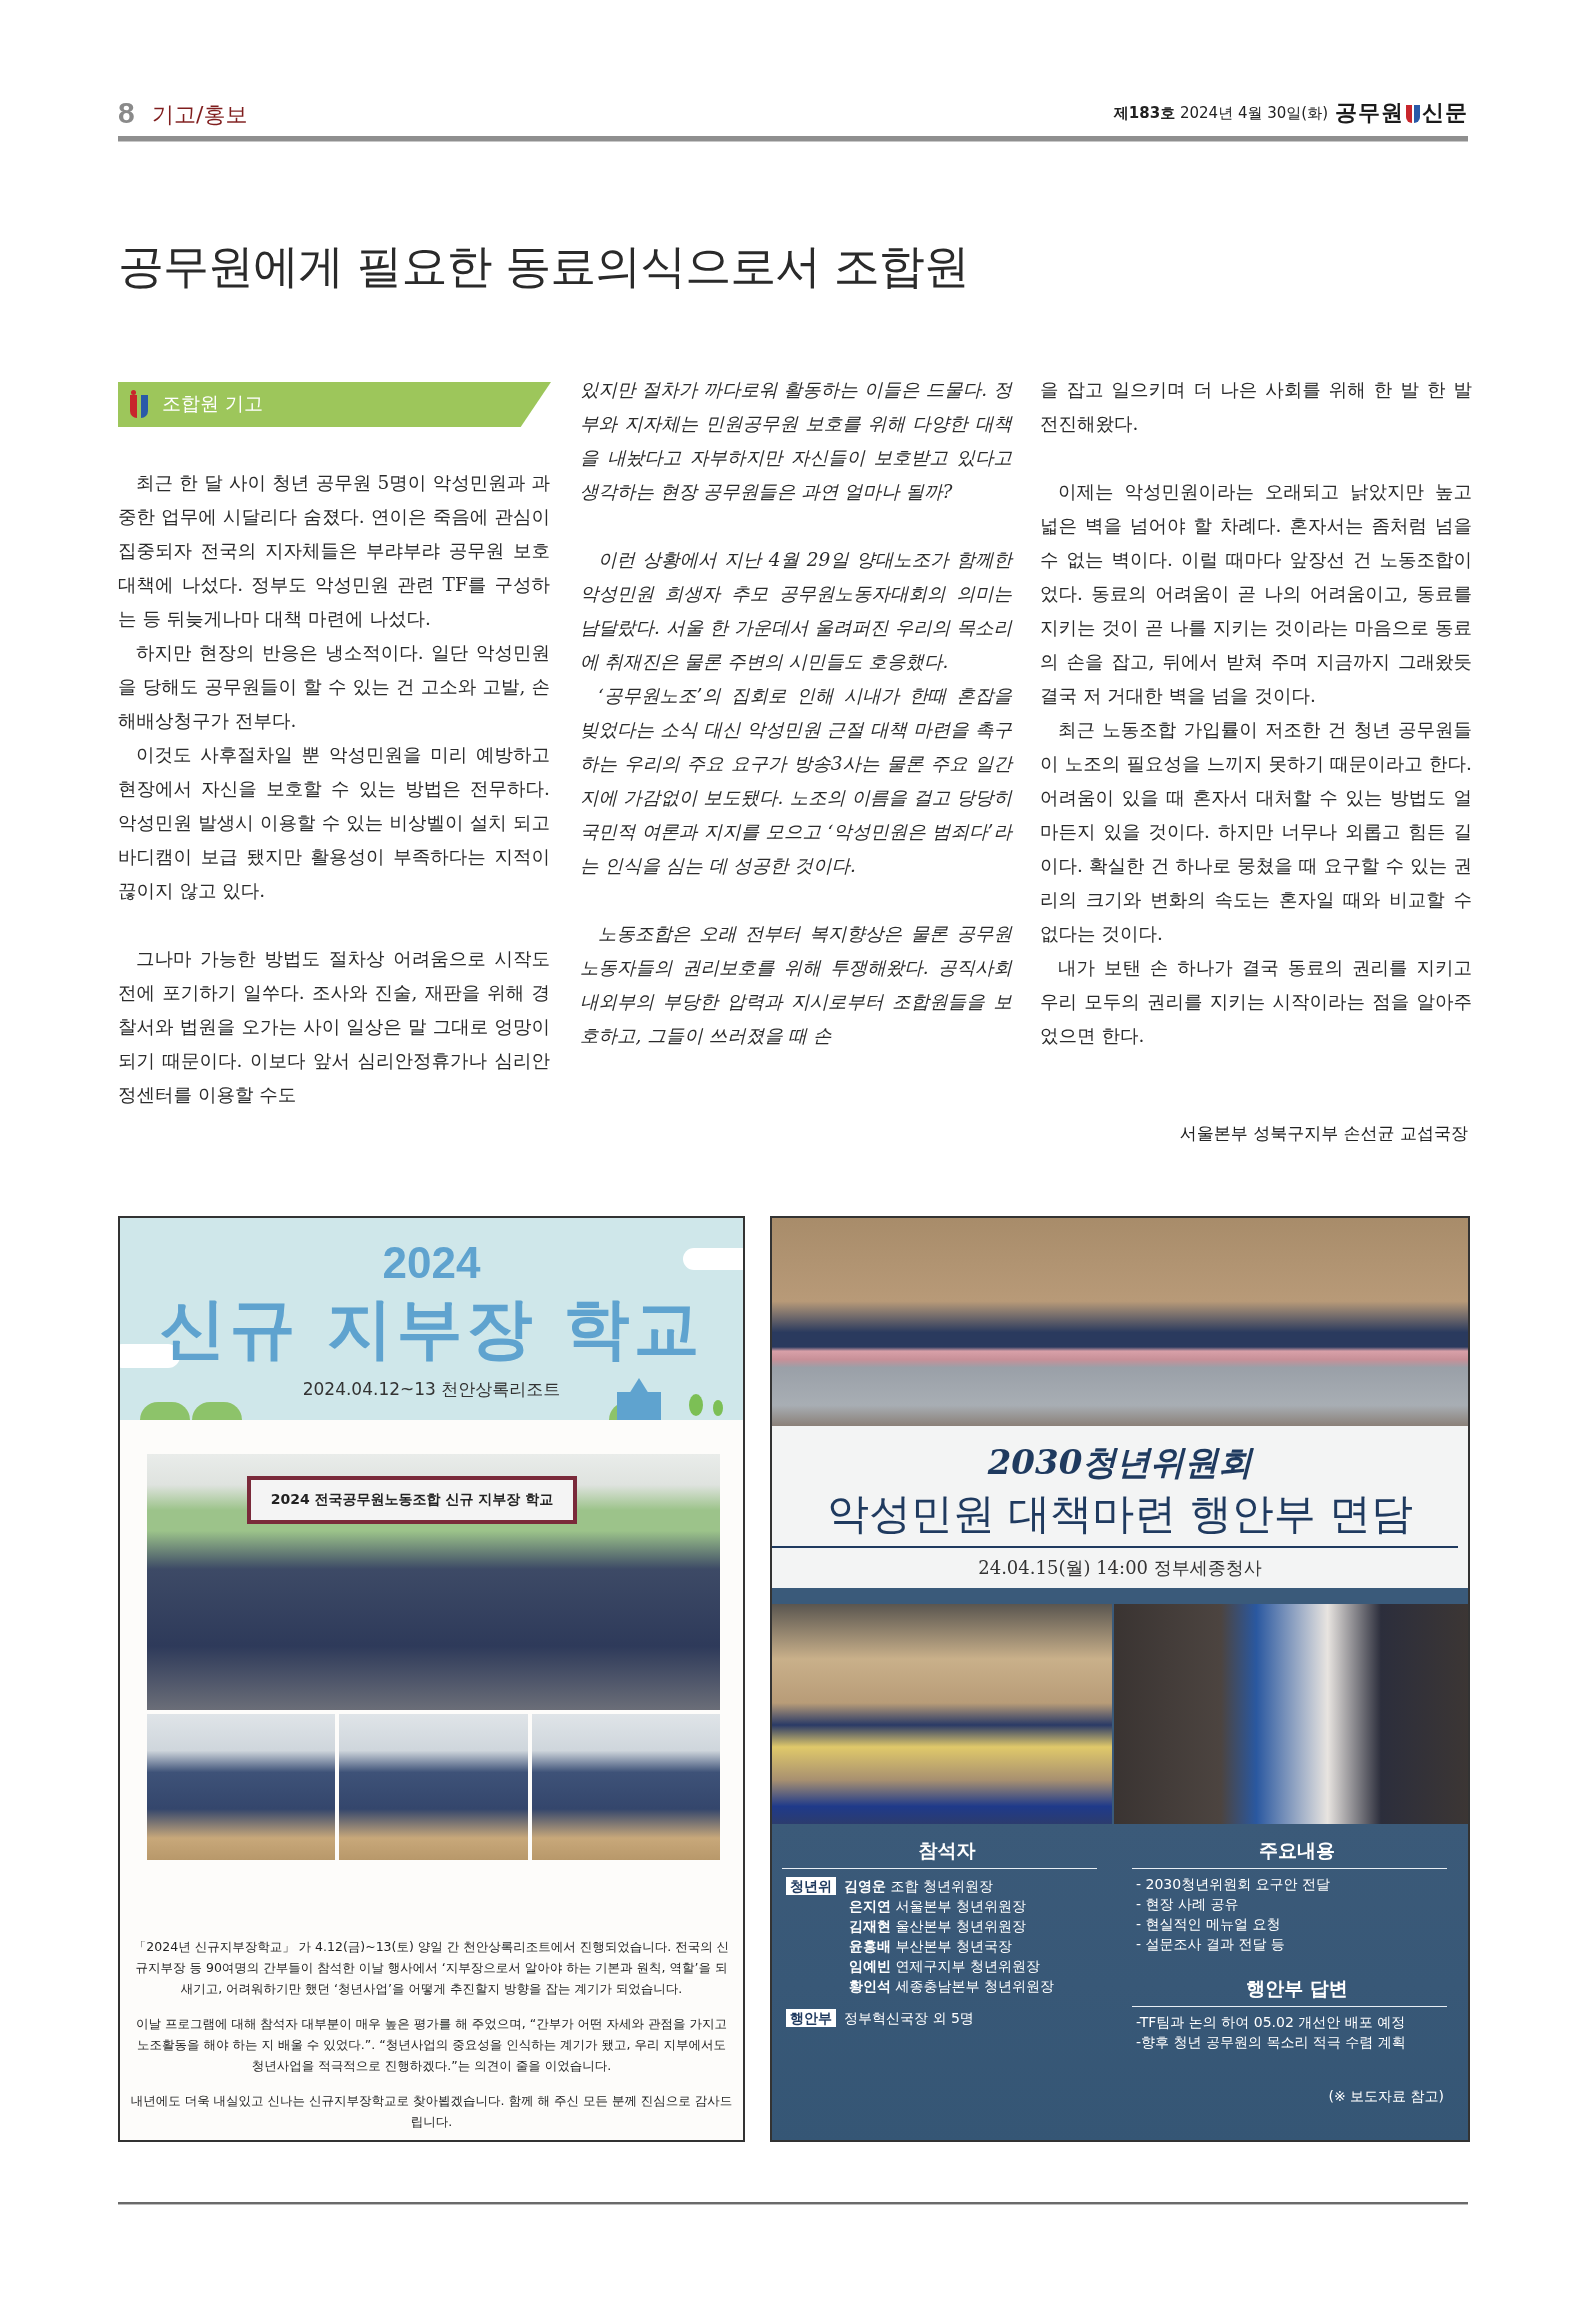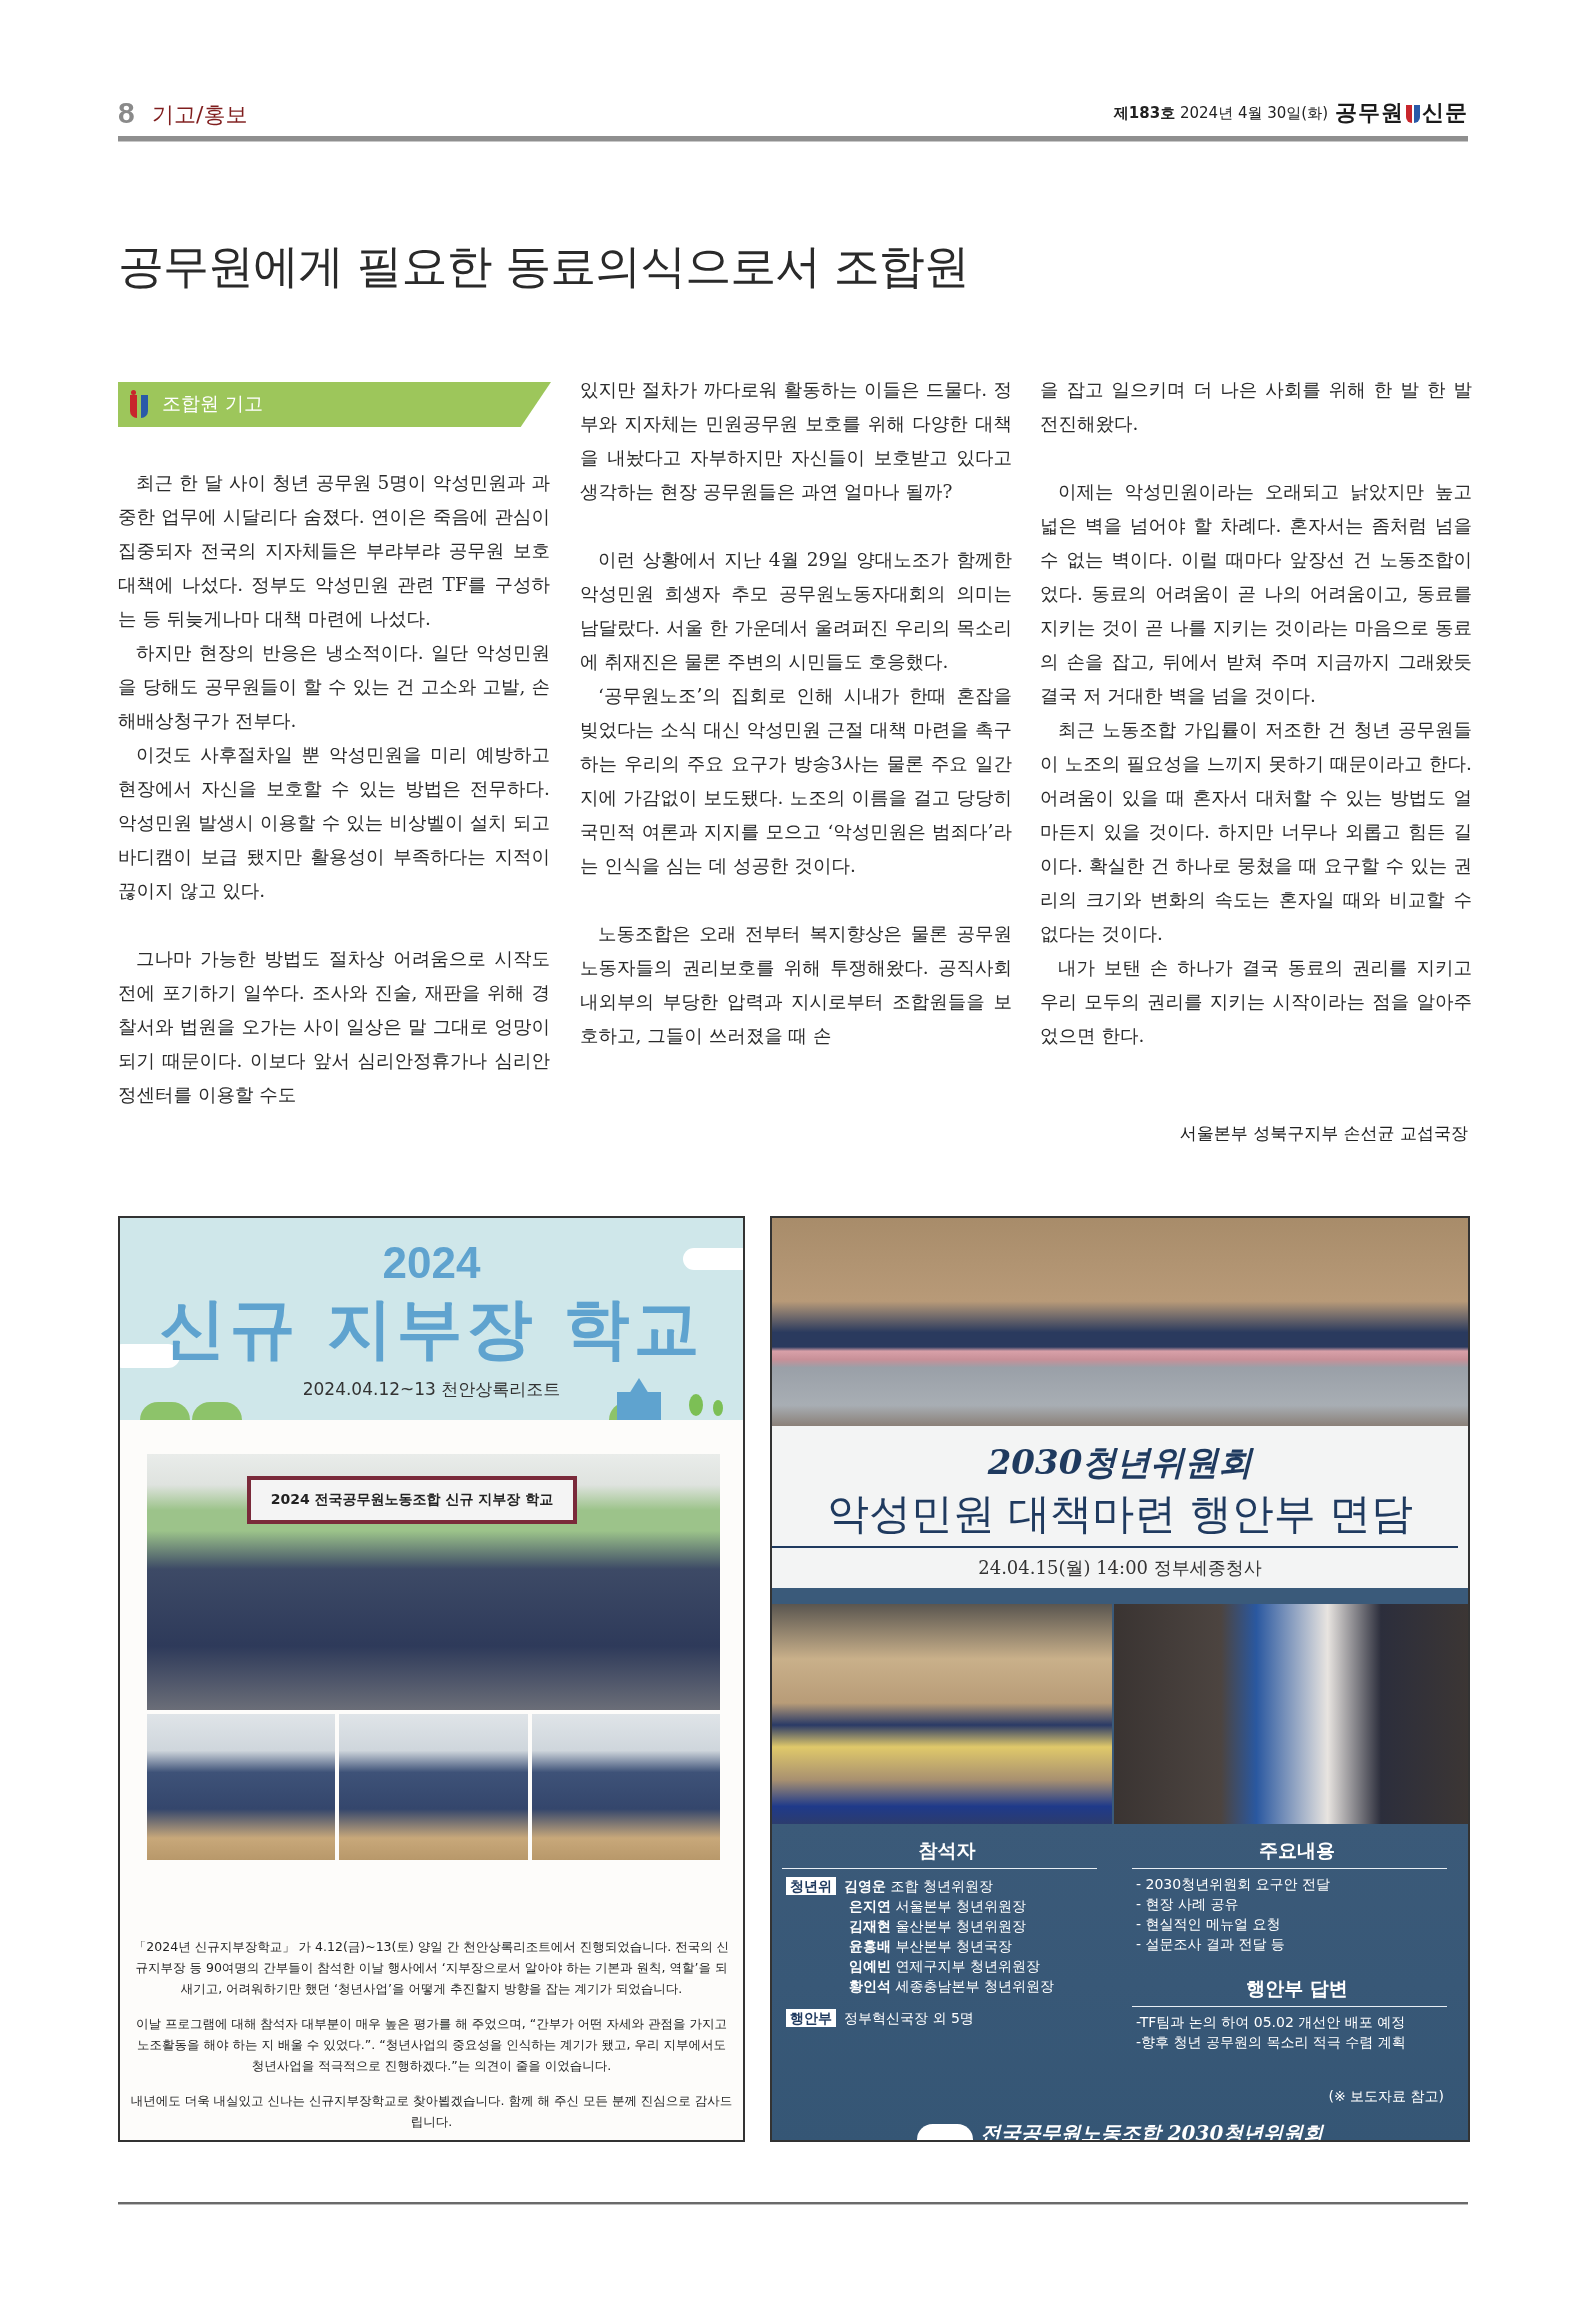--- a/index.html
+++ b/index.html
@@ -28,21 +28,21 @@
   .category .logo-u .r { position: absolute; right: 0; top: 5px; width: 7px; height: 23px; background: #2a5aa8; border-radius: 0 0 8px 0; }
   .category .logo-u .dot { position: absolute; left: 1px; top: 0; width: 5px; height: 5px; border-radius: 50%; background: #c8262c; }
   .category .label { position: absolute; left: 44px; top: 9px; font-size: 19px; color: #ffffff; }
 
   
   .col { position: absolute; top: 0; width: 432px; font-family: "DejaVu Serif", "Liberation Serif", serif; font-size: 18.5px; line-height: 34px; color: #2b2b2b; text-align: justify; }
   .col p { text-indent: 0; }
   .col .para { display: block; }
   .col .gap { height: 34px; }
   .col1 { left: 118px; top: 466px; }
-  .col2 { left: 580px; top: 373px; }
+  .col2 { left: 580px; top: 373px; font-style: italic; }
   .col3 { left: 1040px; top: 373px; }
   .byline { position: absolute; right: 126px; top: 1122px; font-size: 17px; color: #222; font-family: "DejaVu Sans", sans-serif; }
 
   
   .panel-left { position: absolute; left: 118px; top: 1216px; width: 627px; height: 926px; border: 2px solid #333; background: #fdfcfa; overflow: hidden; }
   .pl-banner { position: absolute; left: 0; top: 0; width: 100%; height: 202px; background: #cfe7ea; }
   .pl-year { position: absolute; left: 0; width: 100%; top: 20px; text-align: center; font-size: 44px; color: #5fa3cf; font-weight: bold; font-family: "Liberation Sans", sans-serif; }
   .pl-title { position: absolute; left: 0; width: 100%; top: 66px; text-align: center; font-size: 66px; color: #5fa3cf; font-weight: bold; letter-spacing: 4px; }
   .pl-sub { position: absolute; left: 0; width: 100%; top: 160px; text-align: center; font-size: 17px; color: #333; }
   .pl-hill { position: absolute; bottom: 0; height: 18px; background: #8dc36a; border-radius: 20px 20px 0 0; }
@@ -199,19 +199,16 @@
     </div>
 
     <div class="pr-h" style="left:340px;width:350px;top:152px;">행안부 답변</div>
     <div class="pr-hrule" style="left:360px;width:315px;top:182px;"></div>
     <div class="pr-list" style="left:364px;top:188px;">
       <div>-TF팀과 논의 하여 05.02 개선안 배포 예정</div>
       <div>-향후 청년 공무원의 목소리 적극 수렴 계획</div>
     </div>
 
     <div class="pr-note">(※ 보도자료 참고)</div>
-    <div class="pr-footer">
-      <span class="emblem"></span><span>전국공무원노동조합 2030청년위원회</span>
-    </div>
   </div>
 </div>
 
 <div class="footer-rule"></div>
 
 </body></html>

